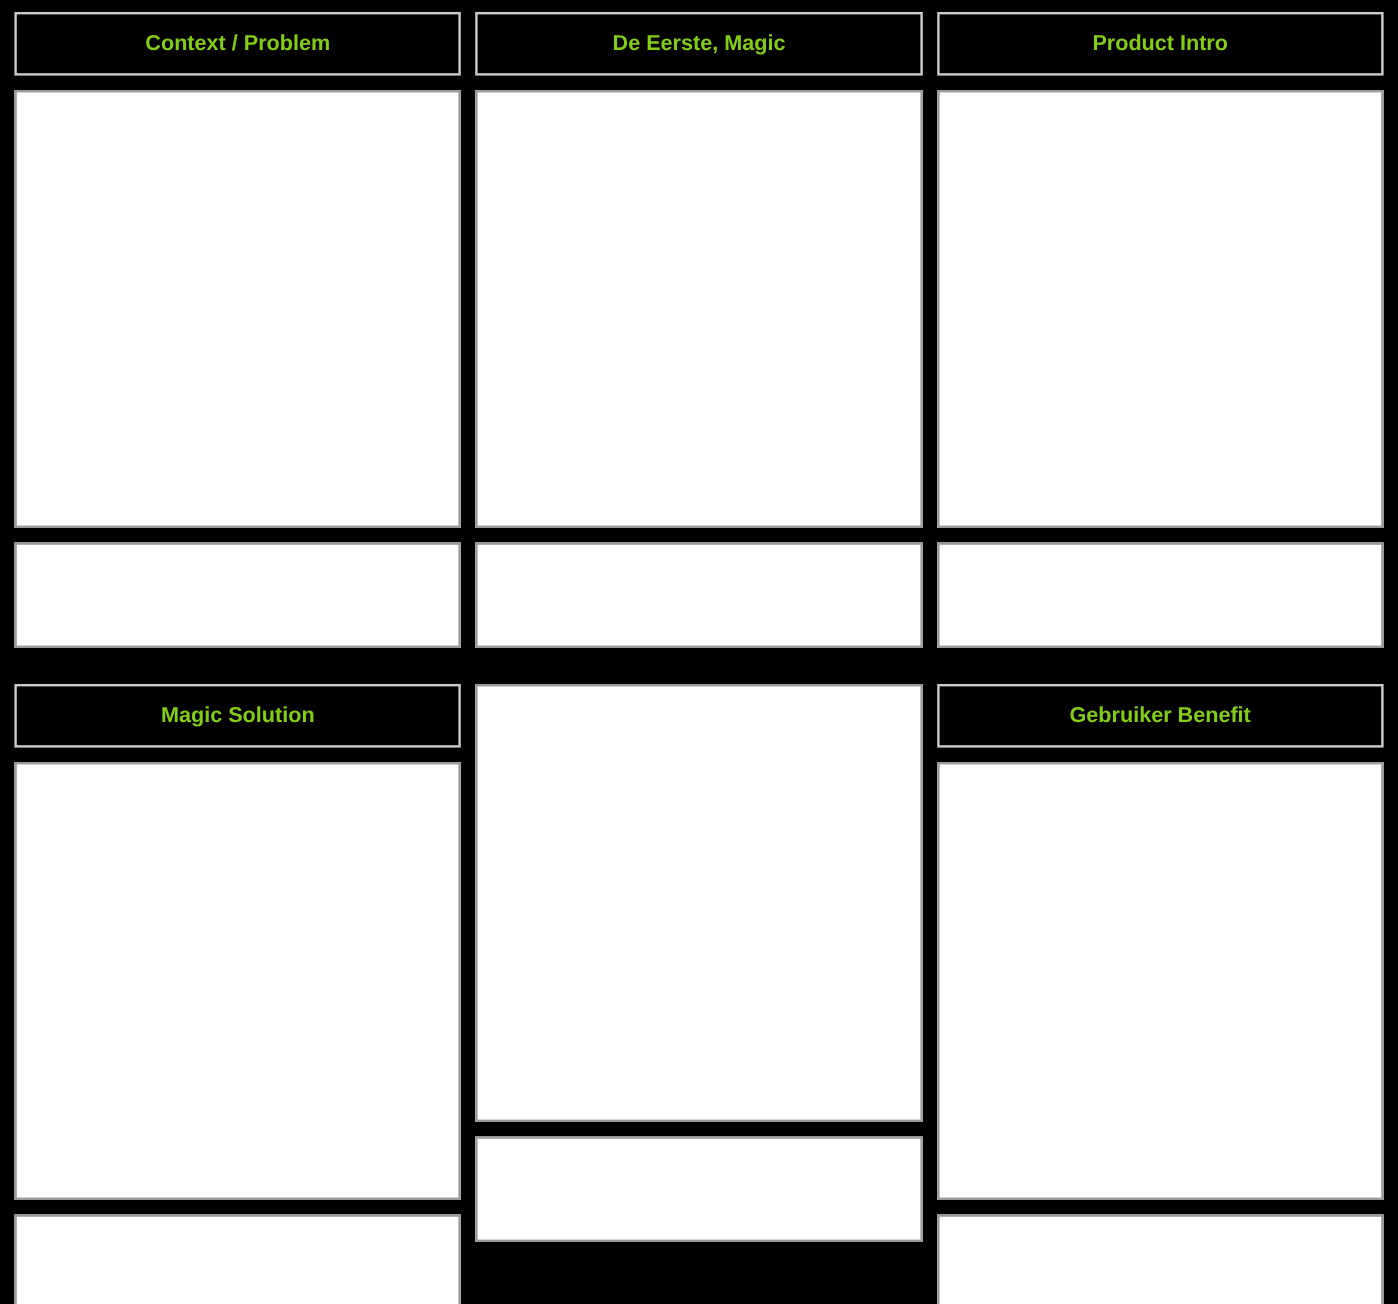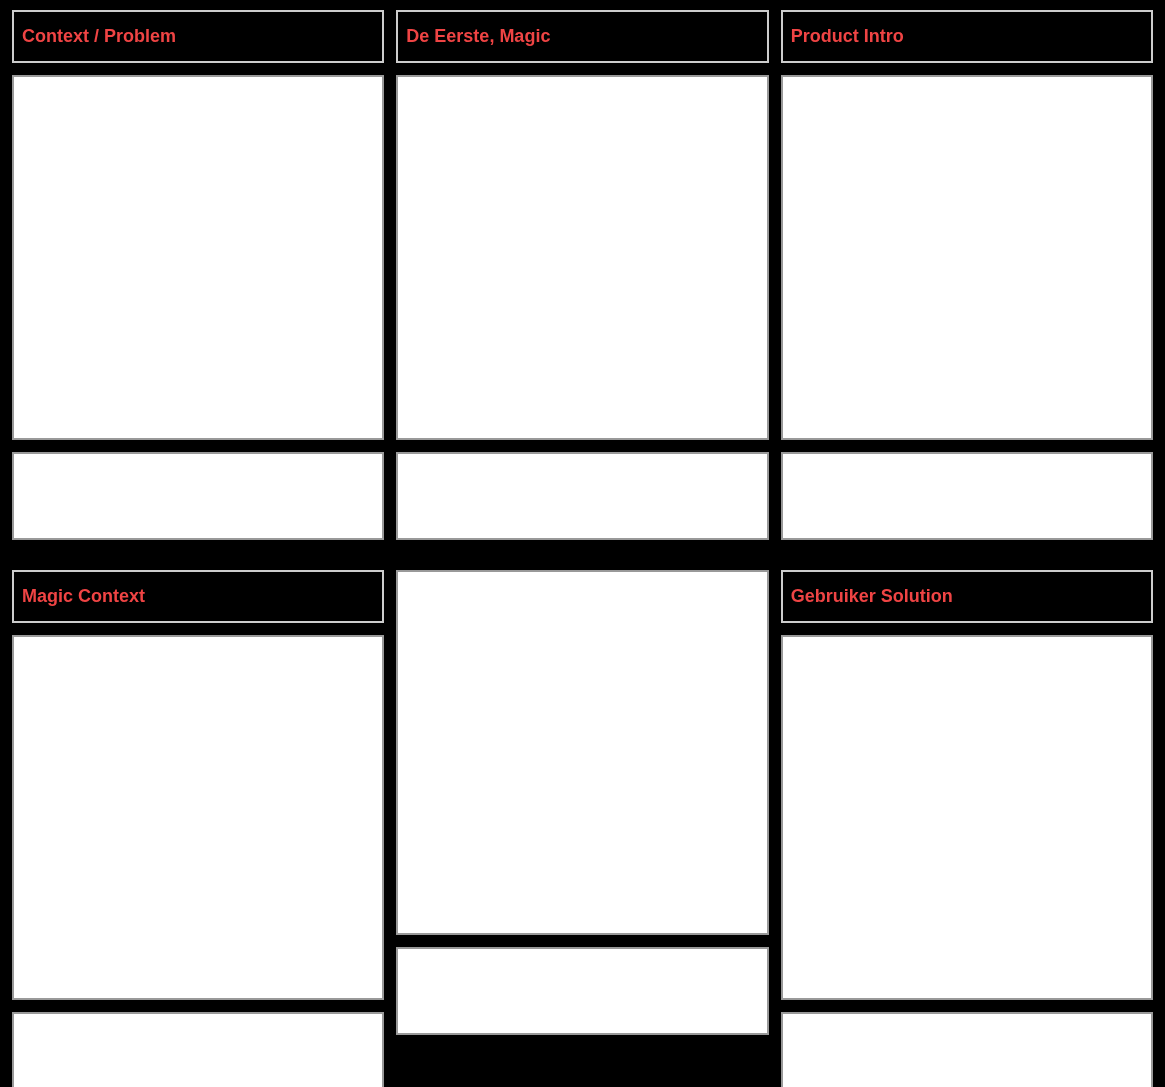--- a/index.html
+++ b/index.html
@@ -25,24 +25,24 @@
     }
     .cell {
       flex: 1;
       display: flex;
       flex-direction: column;
       gap: 12px;
     }
     .cell-title {
       border: 2px solid #ccc;
       background: #000;
-      color: #ef4444;
+      color: #84cc16;
       font-weight: bold;
       font-size: 18px;
-      text-align: left;
+      text-align: center;
       padding: 14px 8px;
     }
     .cell-image {
       border: 2px solid #999;
       background: #fff;
       height: 365px;
     }
     .cell-caption {
       border: 2px solid #999;
       background: #fff;
@@ -67,28 +67,28 @@
     </div>
     <div class="cell">
       <div class="cell-title">Product Intro</div>
       <div class="cell-image"></div>
       <div class="cell-caption"></div>
     </div>
   </div>
 
   <div class="row">
     <div class="cell">
-      <div class="cell-title">Magic Context</div>
+      <div class="cell-title">Magic Solution</div>
       <div class="cell-image"></div>
       <div class="cell-caption"></div>
     </div>
     <div class="cell">
       <div class="cell-image"></div>
       <div class="cell-caption"></div>
     </div>
     <div class="cell">
-      <div class="cell-title">Gebruiker Solution</div>
+      <div class="cell-title">Gebruiker Benefit</div>
       <div class="cell-image"></div>
       <div class="cell-caption"></div>
     </div>
   </div>
 
 </div>
 
 </body></html>

